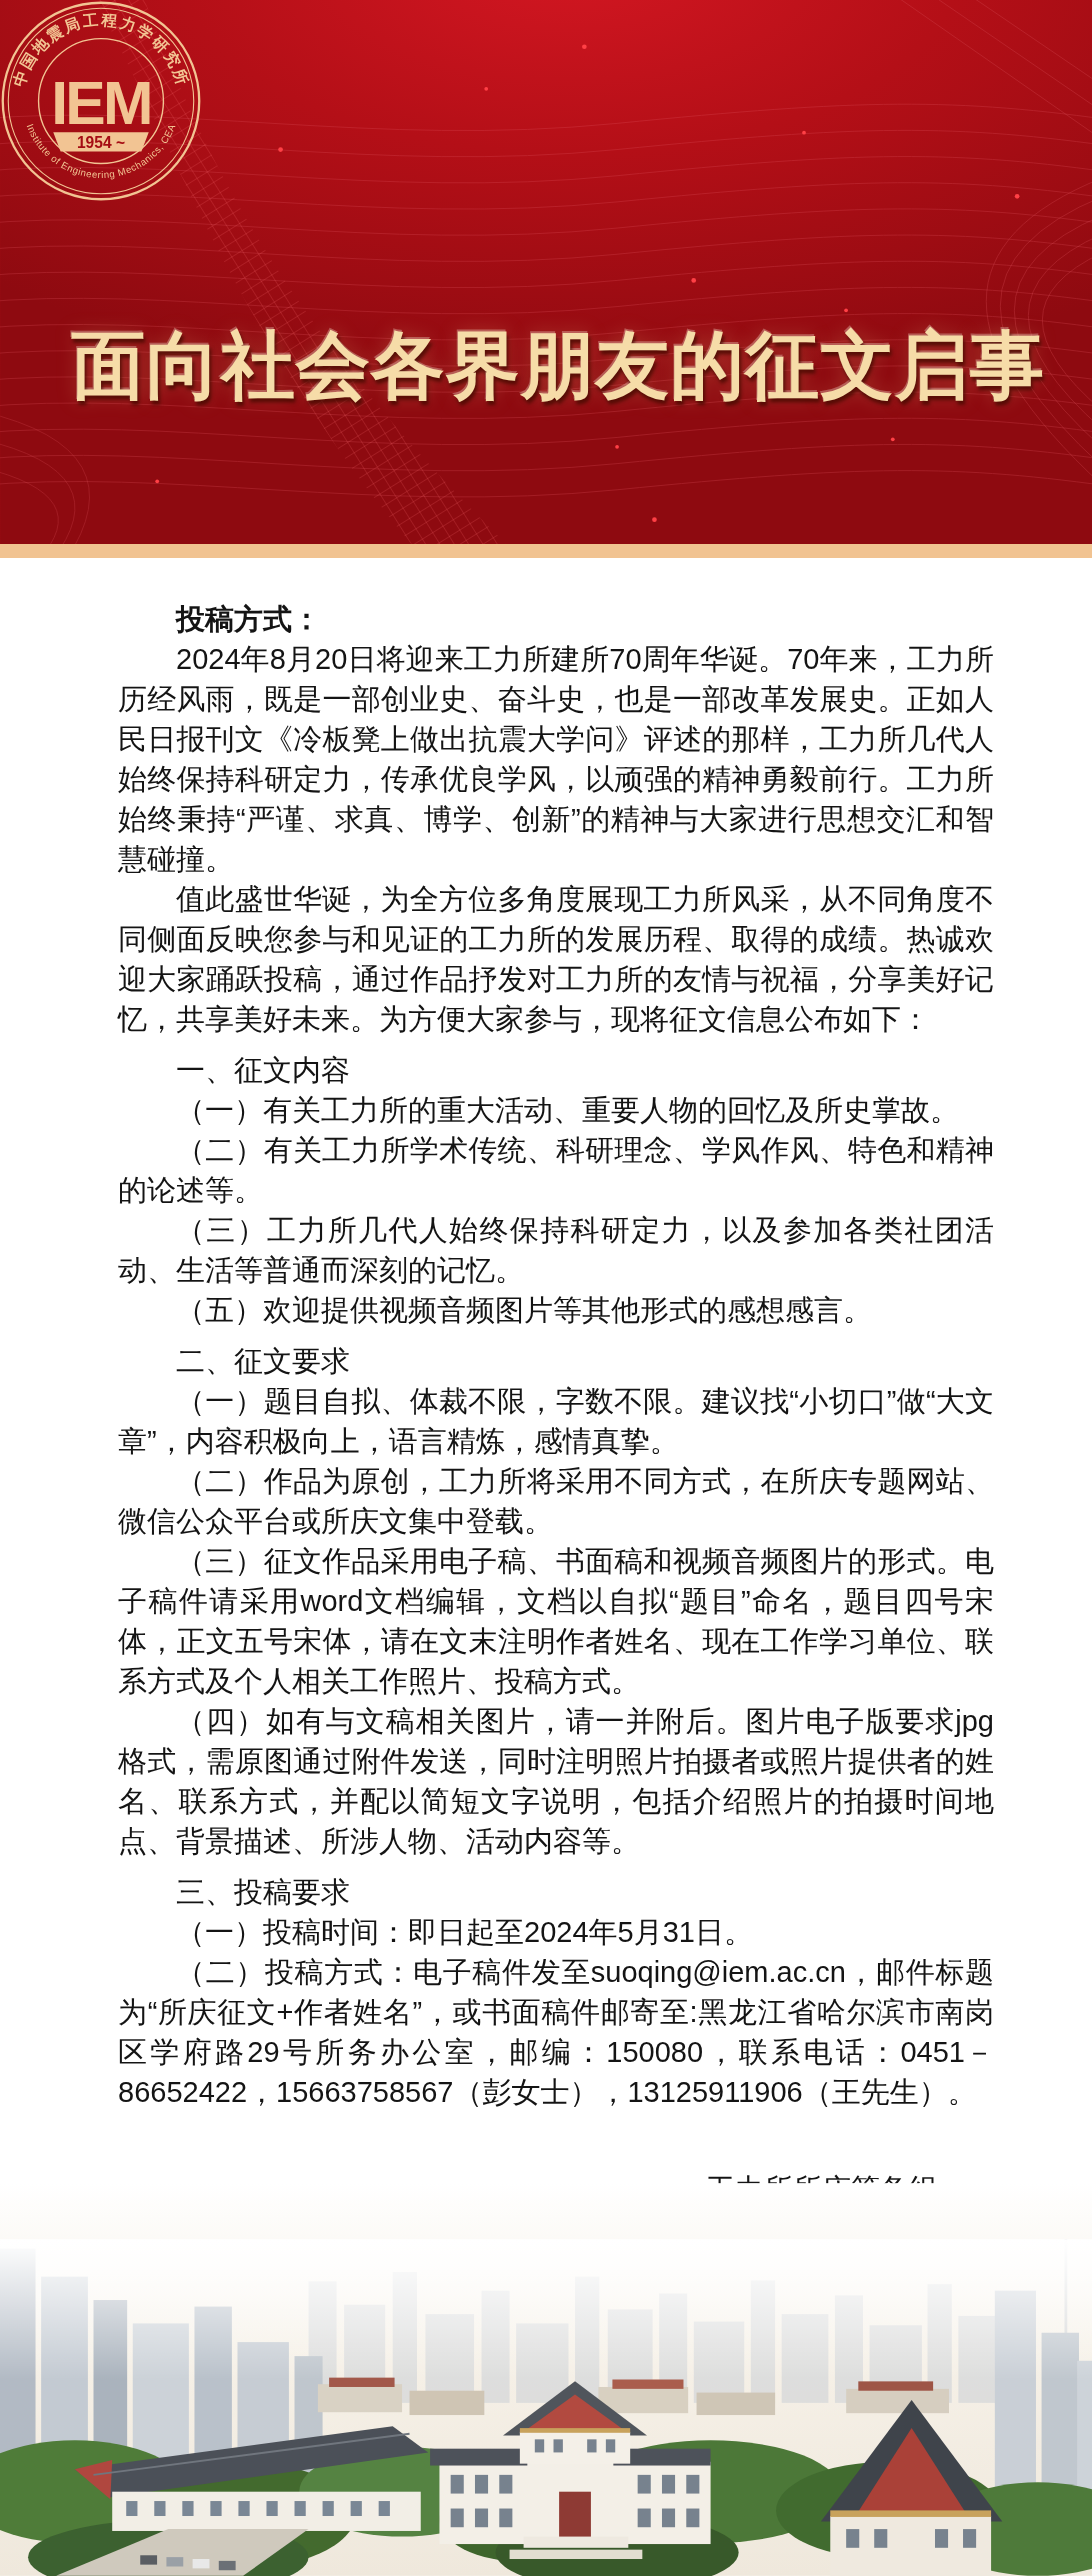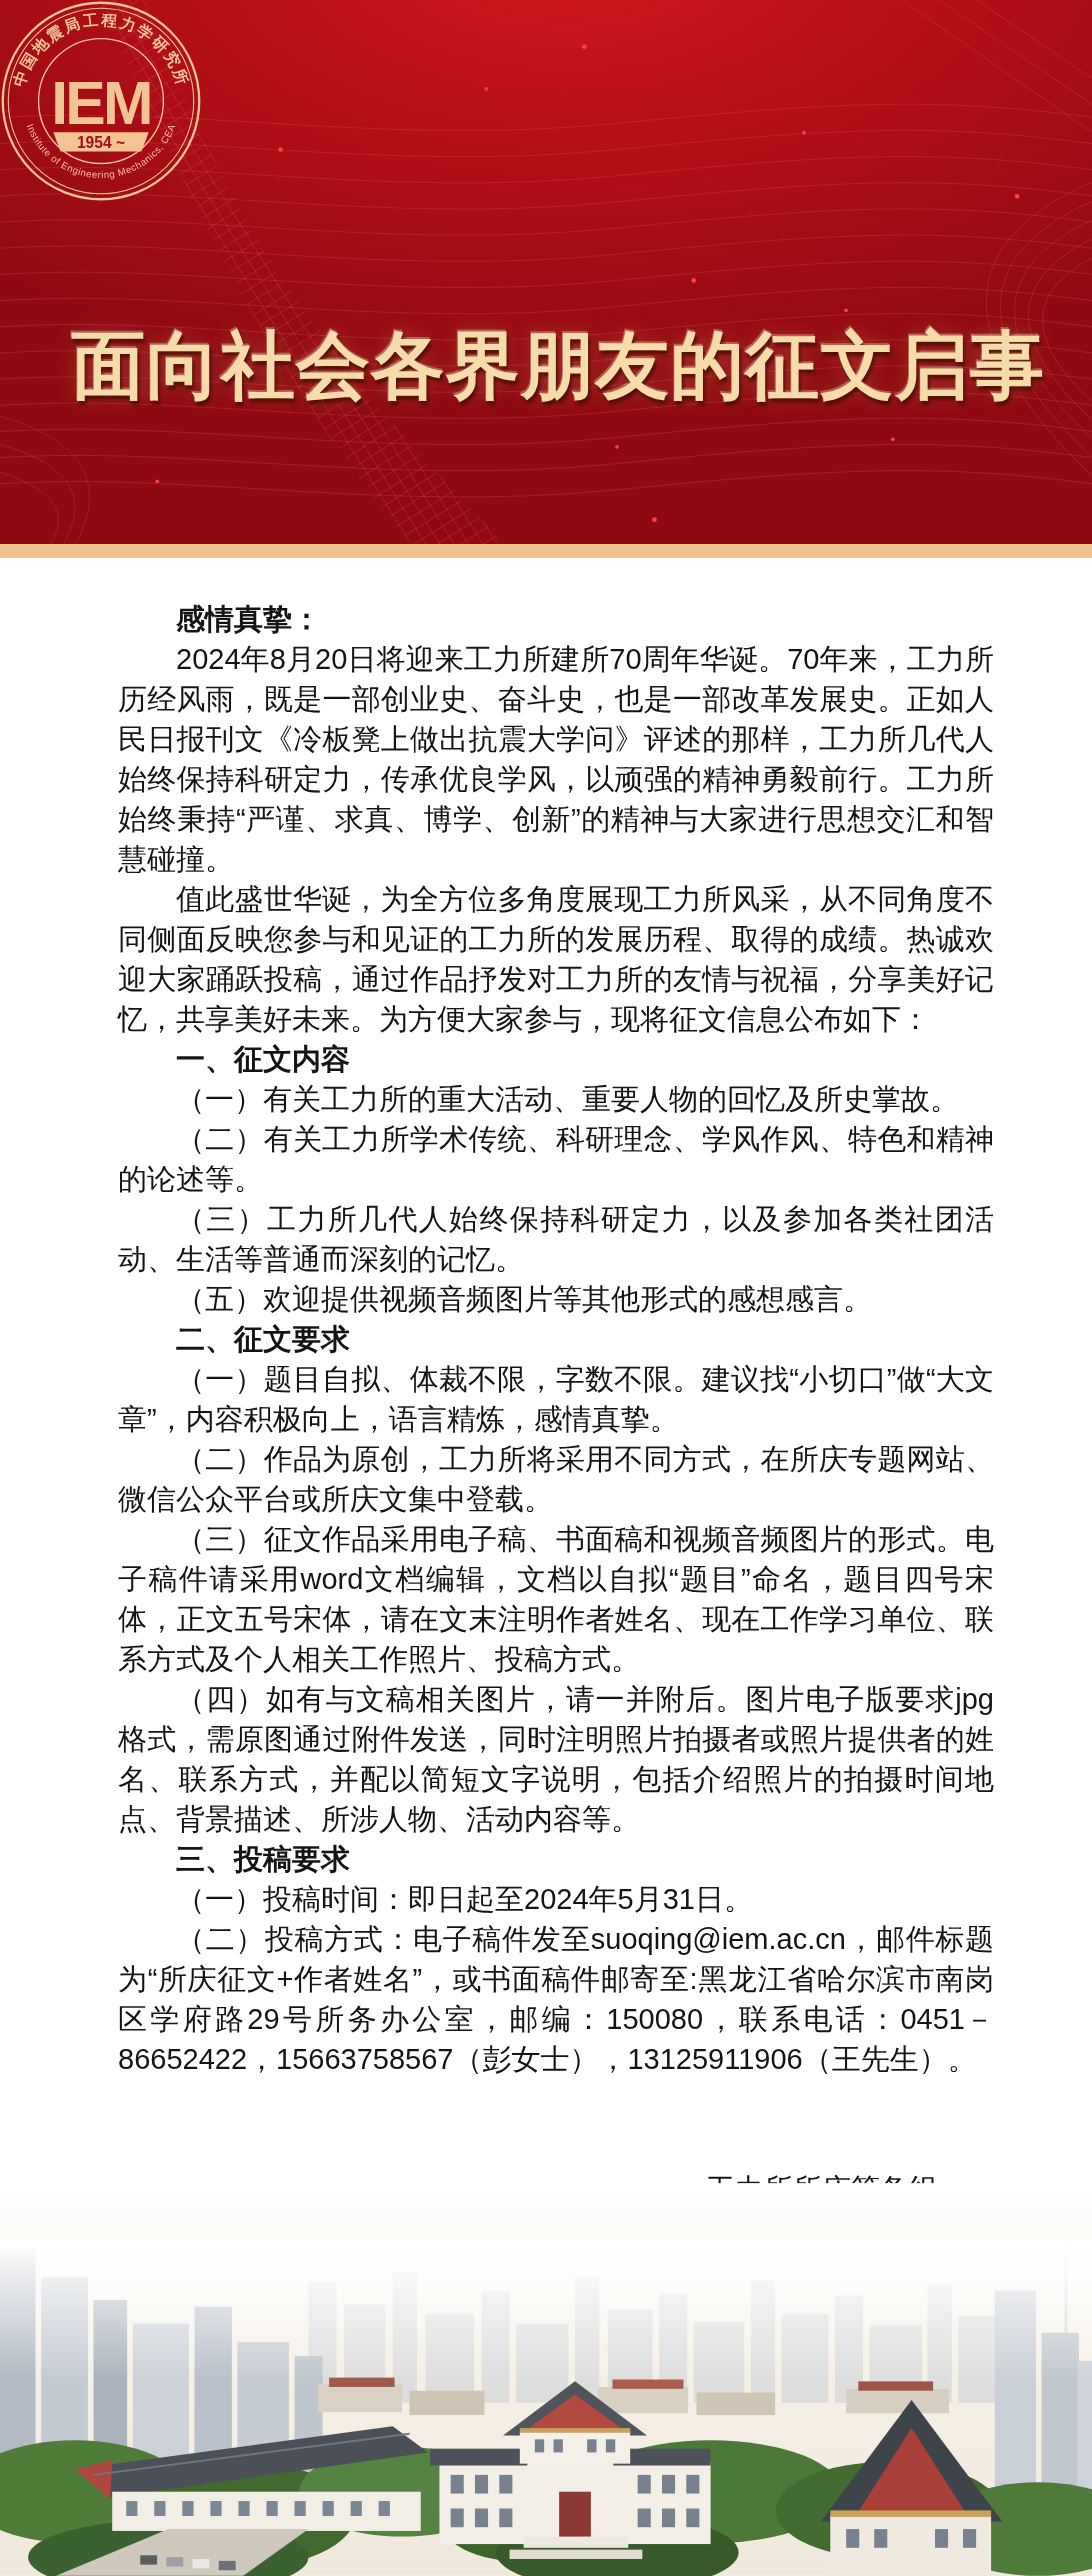--- a/index.html
+++ b/index.html
@@ -12,21 +12,21 @@
   .emblem{position:absolute;left:447px;top:62px;width:202px;height:202px;}
   .title{position:absolute;left:0;top:316px;width:1093px;text-align:center;font-weight:bold;
          color:#f6dca8;line-height:100px;
          text-shadow:1.9px 3.7px 3.7px rgba(70,10,0,.8), -0.9px -1.9px 0 rgba(255,250,230,.30), 0 0 20.6px rgba(255,210,140,.25);}
   .title .t1{font-size:74px;letter-spacing:1.9px;}
   .title .t2{font-size:74px;letter-spacing:0.9px;padding-left:23px;}
   
   .body-text{position:absolute;left:118px;top:599px;width:876px;color:#141414;
              font-size:29px;line-height:40px;text-align:justify;}
   .body-text p{margin:0;text-indent:2em;}
-  .body-text p.hd{font-weight:bold;}
+  .body-text p.hd{font-weight:normal;margin-top:11px;}
   .salutation{font-weight:bold;font-size:29px;line-height:40px;margin:0;}
   .signature{position:absolute;left:654px;top:2163px;width:336px;text-align:center;
              color:#141414;font-size:29px;line-height:52px;}
   
   .photo{position:absolute;left:0;top:2183px;width:1093px;height:393px;}
 </style>
 </head>
 <body>
 
 <div class="poster">
@@ -117,21 +117,21 @@
       <text x="110" y="161" text-anchor="middle" fill="#a50c13" font-size="17" font-weight="bold">1954 ~</text>
     </svg>
 
     <div class="title">
       <div class="t2">面向社会各界朋友的征文启事</div>
     </div>
   </div>
   <div class="gold-divider"></div>
 
   <div class="body-text">
-    <p class="salutation">感情真挚：</p>
+    <p class="salutation">投稿方式：</p>
     <p>2024年8月20日将迎来工力所建所70周年华诞。70年来，工力所历经风雨，既是一部创业史、奋斗史，也是一部改革发展史。正如人民日报刊文《冷板凳上做出抗震大学问》评述的那样，工力所几代人始终保持科研定力，传承优良学风，以顽强的精神勇毅前行。工力所始终秉持“严谨、求真、博学、创新”的精神与大家进行思想交汇和智慧碰撞。</p>
     <p>值此盛世华诞，为全方位多角度展现工力所风采，从不同角度不同侧面反映您参与和见证的工力所的发展历程、取得的成绩。热诚欢迎大家踊跃投稿，通过作品抒发对工力所的友情与祝福，分享美好记忆，共享美好未来。为方便大家参与，现将征文信息公布如下：</p>
     <p class="hd">一、征文内容</p>
     <p>（一）有关工力所的重大活动、重要人物的回忆及所史掌故。</p>
     <p>（二）有关工力所学术传统、科研理念、学风作风、特色和精神的论述等。</p>
     <p>（三）工力所几代人始终保持科研定力，以及参加各类社团活动、生活等普通而深刻的记忆。</p>
     <p>（五）欢迎提供视频音频图片等其他形式的感想感言。</p>
     <p class="hd">二、征文要求</p>
     <p>（一）题目自拟、体裁不限，字数不限。建议找“小切口”做“大文章”，内容积极向上，语言精炼，感情真挚。</p>
     <p>（二）作品为原创，工力所将采用不同方式，在所庆专题网站、微信公众平台或所庆文集中登载。</p>

